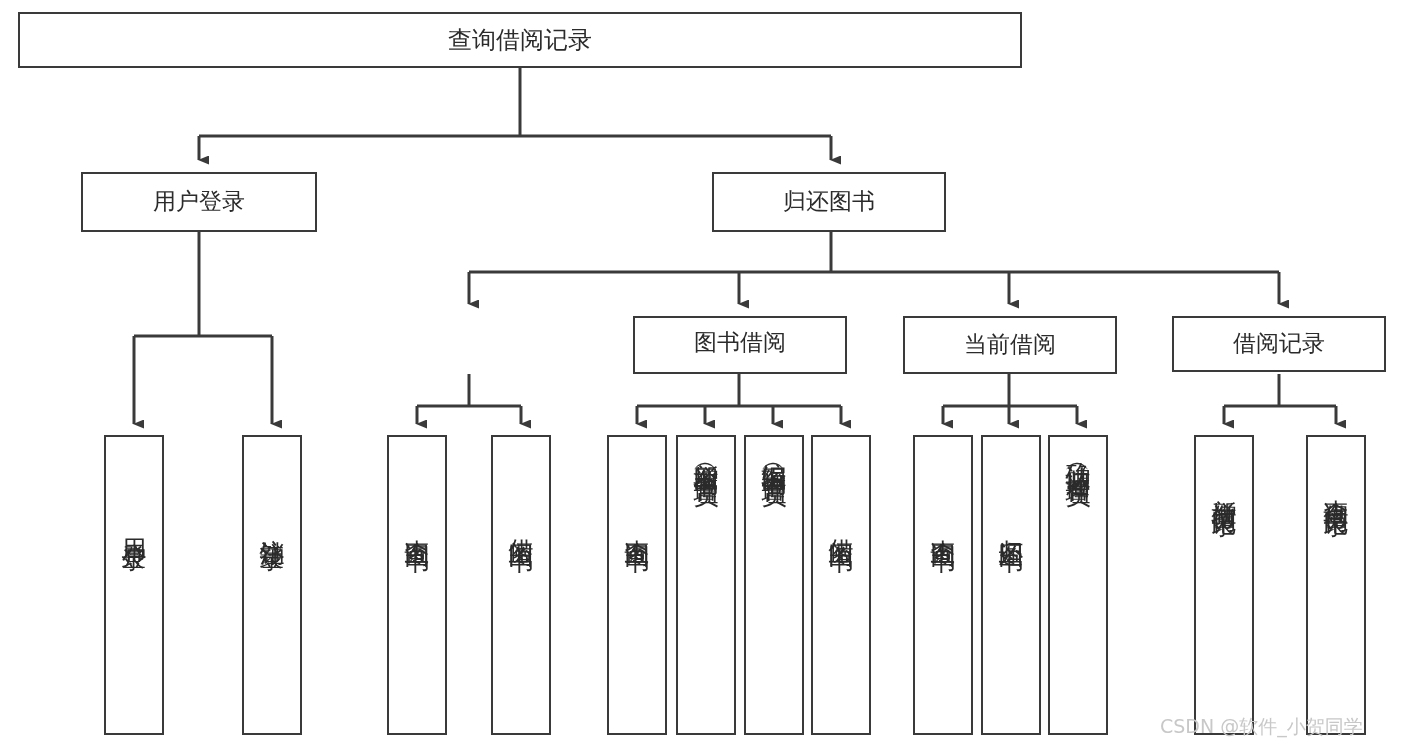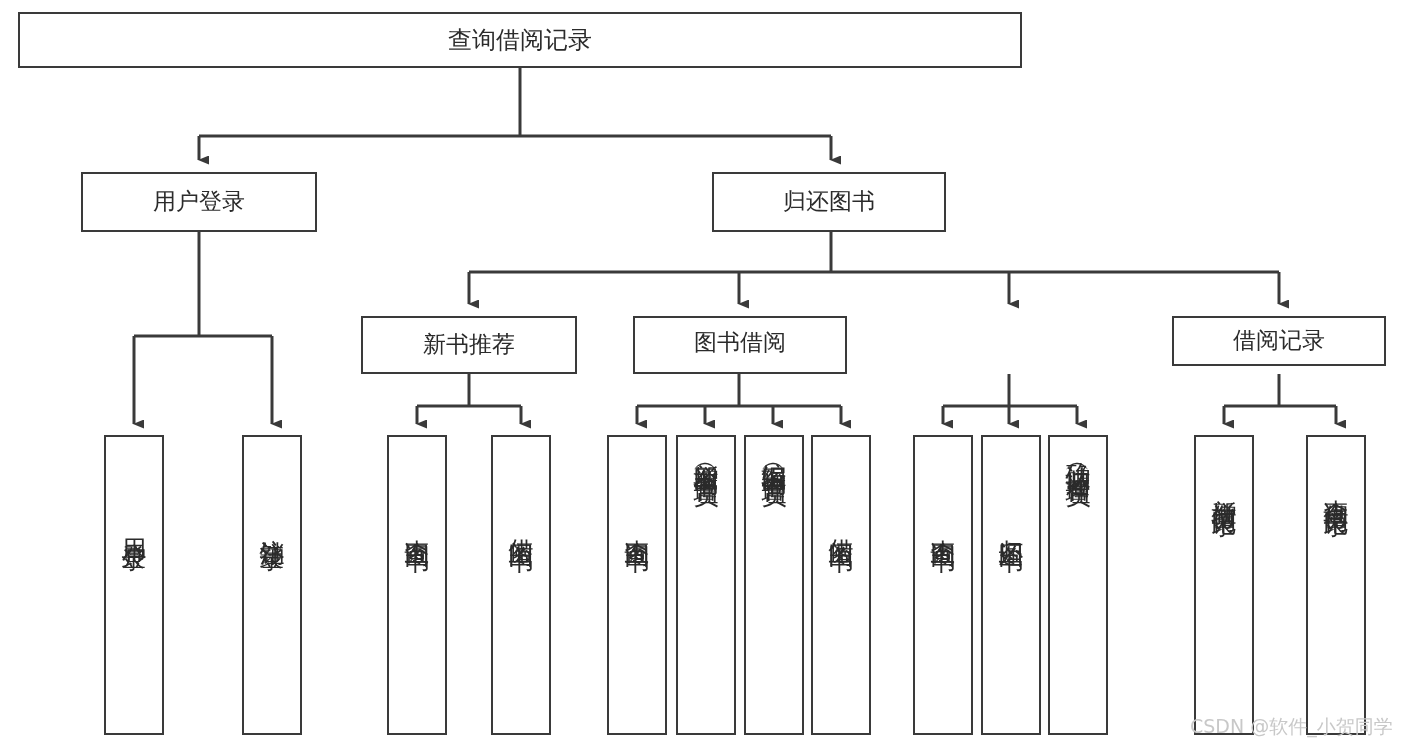--- a/index.html
+++ b/index.html
@@ -129,27 +129,27 @@
     <span class="label">查询借阅记录</span>
   </div>
 
   <div class="node horiz" style="left:81px; top:172px; width:236px; height:60px;">
     <span class="label">用户登录</span>
   </div>
   <div class="node horiz" style="left:712px; top:172px; width:234px; height:60px;">
     <span class="label">归还图书</span>
   </div>
 
-  <div class="node horiz" style="left:361px; top:316px; width:216px; height:58px;">
-    <span class="label">新书推荐</span>
-  </div>
   <div class="node horiz" style="left:633px; top:316px; width:214px; height:58px;font-family:Liberation Mono, monospace;">
     <span class="label">图书借阅</span>
   </div>
-  <div class="node horiz" style="left:1172px; top:316px; width:214px; height:50px;">
+  <div class="node horiz" style="left:903px; top:316px; width:214px; height:58px;">
+    <span class="label">当前借阅</span>
+  </div>
+  <div class="node horiz" style="left:1172px; top:316px; width:214px; height:56px;">
     <span class="label">借阅记录</span>
   </div>
 
   <div class="node vert" style="left:104px; top:435px; width:60px; height:300px; padding-top:82px;">
     <span class="label">用户登录</span>
   </div>
   <div class="node vert" style="left:242px; top:435px; width:60px; height:300px; padding-top:82px;">
     <span class="label">注销登录</span>
   </div>
 
@@ -183,15 +183,15 @@
     <span class="label">确认归还（管理员）</span>
   </div>
 
   <div class="node vert" style="left:1194px; top:435px; width:60px; height:300px; padding-top:42px;">
     <span class="label">新增借阅记录</span>
   </div>
   <div class="node vert" style="left:1306px; top:435px; width:60px; height:300px; padding-top:42px;">
     <span class="label">查询借阅记录</span>
   </div>
 
-  <div class="watermark" style="left:1190px; top:714px;">CSDN @软件_小贺同学</div>
+  <div class="watermark" style="left:1160px; top:714px;">CSDN @软件_小贺同学</div>
 
 </div>
 
 </body></html>

